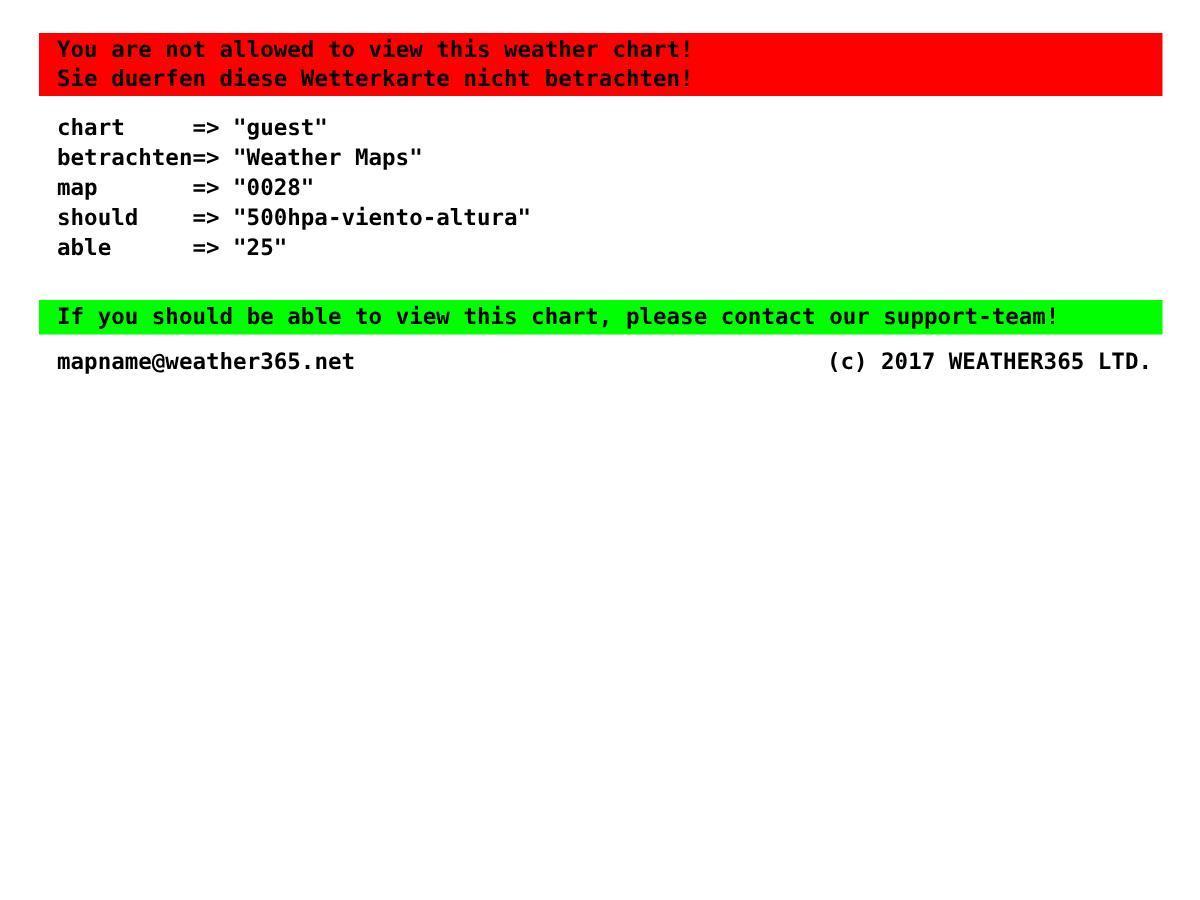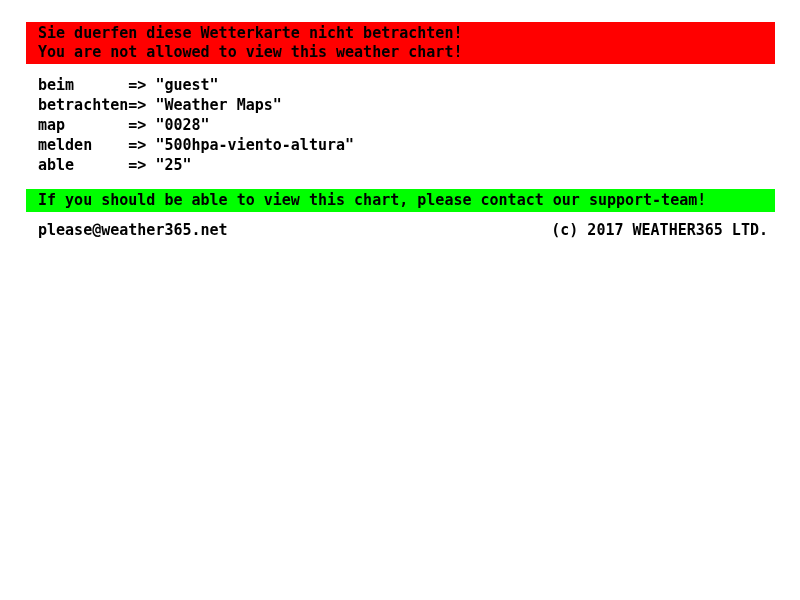--- a/index.html
+++ b/index.html
@@ -35,52 +35,52 @@
     white-space: pre;
   }
   .detail-key {
     display: inline-block;
     width: 10ch;
   }
   .detail-value {
     margin-left: 1ch;
   }
   .info-banner-wrap {
-    margin-top: 14px;
+    margin-top: 25px;
   }
   .footer {
     margin-top: 8px;
     padding: 0 7px 0 12px;
     line-height: 20px;
     display: flex;
     justify-content: space-between;
   }
 </style>
 </head>
 <body>
 
 <div class="page">
 
   <div class="banner" style="background-color: rgb(255, 0, 0);">
+    <div class="banner-line">You are not allowed to view this weather chart!</div>
     <div class="banner-line">Sie duerfen diese Wetterkarte nicht betrachten!</div>
-    <div class="banner-line">You are not allowed to view this weather chart!</div>
   </div>
 
   <div class="details">
-    <div class="detail-row"><span class="detail-key">beim</span><span class="detail-arrow">=&gt;</span><span class="detail-value">"guest"</span></div>
+    <div class="detail-row"><span class="detail-key">chart</span><span class="detail-arrow">=&gt;</span><span class="detail-value">"guest"</span></div>
     <div class="detail-row"><span class="detail-key">betrachten</span><span class="detail-arrow">=&gt;</span><span class="detail-value">"Weather Maps"</span></div>
     <div class="detail-row"><span class="detail-key">map</span><span class="detail-arrow">=&gt;</span><span class="detail-value">"0028"</span></div>
-    <div class="detail-row"><span class="detail-key">melden</span><span class="detail-arrow">=&gt;</span><span class="detail-value">"500hpa-viento-altura"</span></div>
+    <div class="detail-row"><span class="detail-key">should</span><span class="detail-arrow">=&gt;</span><span class="detail-value">"500hpa-viento-altura"</span></div>
     <div class="detail-row"><span class="detail-key">able</span><span class="detail-arrow">=&gt;</span><span class="detail-value">"25"</span></div>
   </div>
 
   <div class="info-banner-wrap">
     <div class="banner" style="background-color: rgb(0, 255, 0);">
       <div class="banner-line">If you should be able to view this chart, please contact our support-team!</div>
     </div>
   </div>
 
   <div class="footer">
-    <span>please@weather365.net</span>
+    <span>mapname@weather365.net</span>
     <span>(c) 2017 WEATHER365 LTD.</span>
   </div>
 
 </div>
 
 </body></html>

